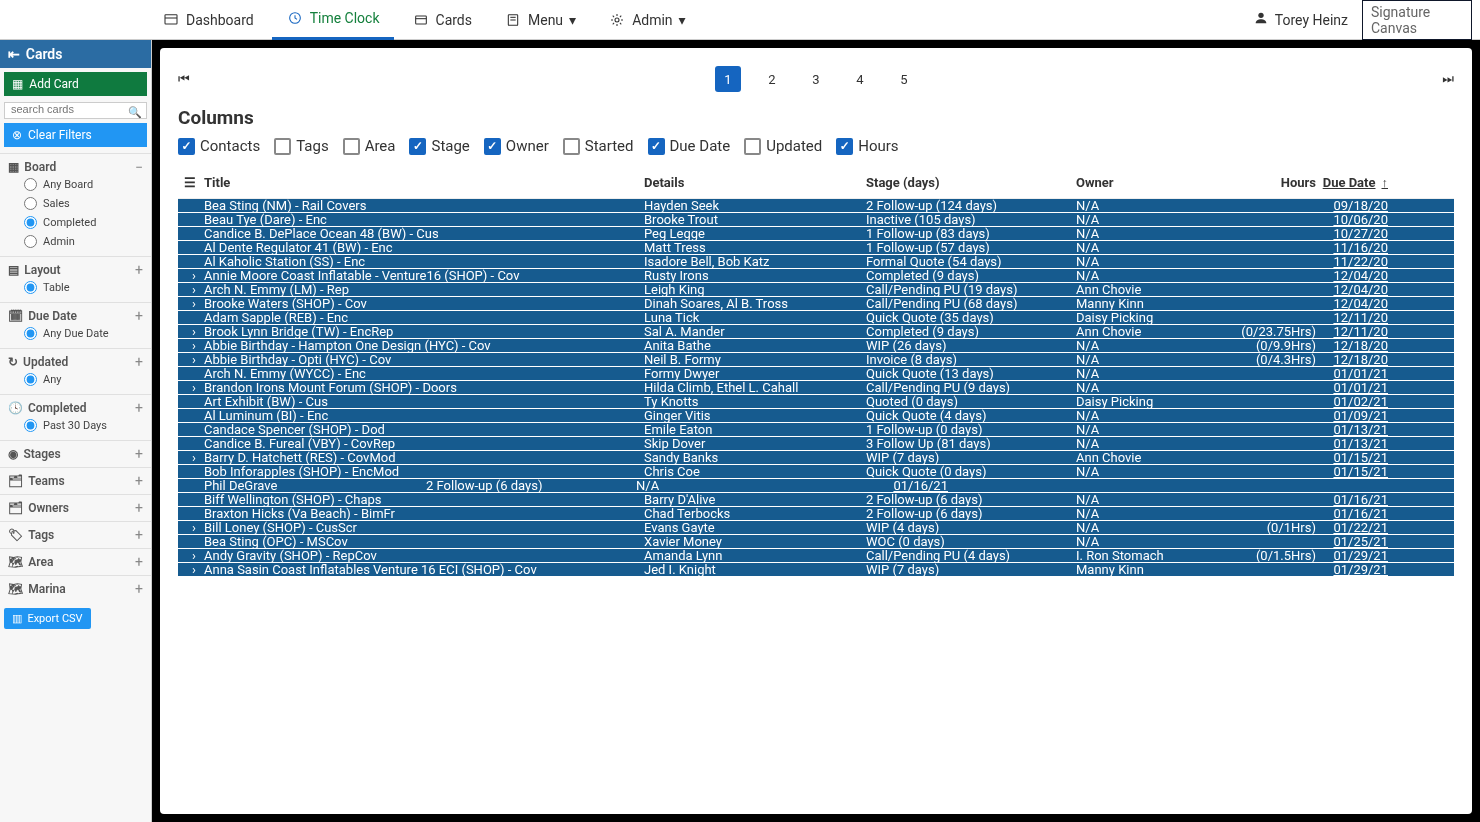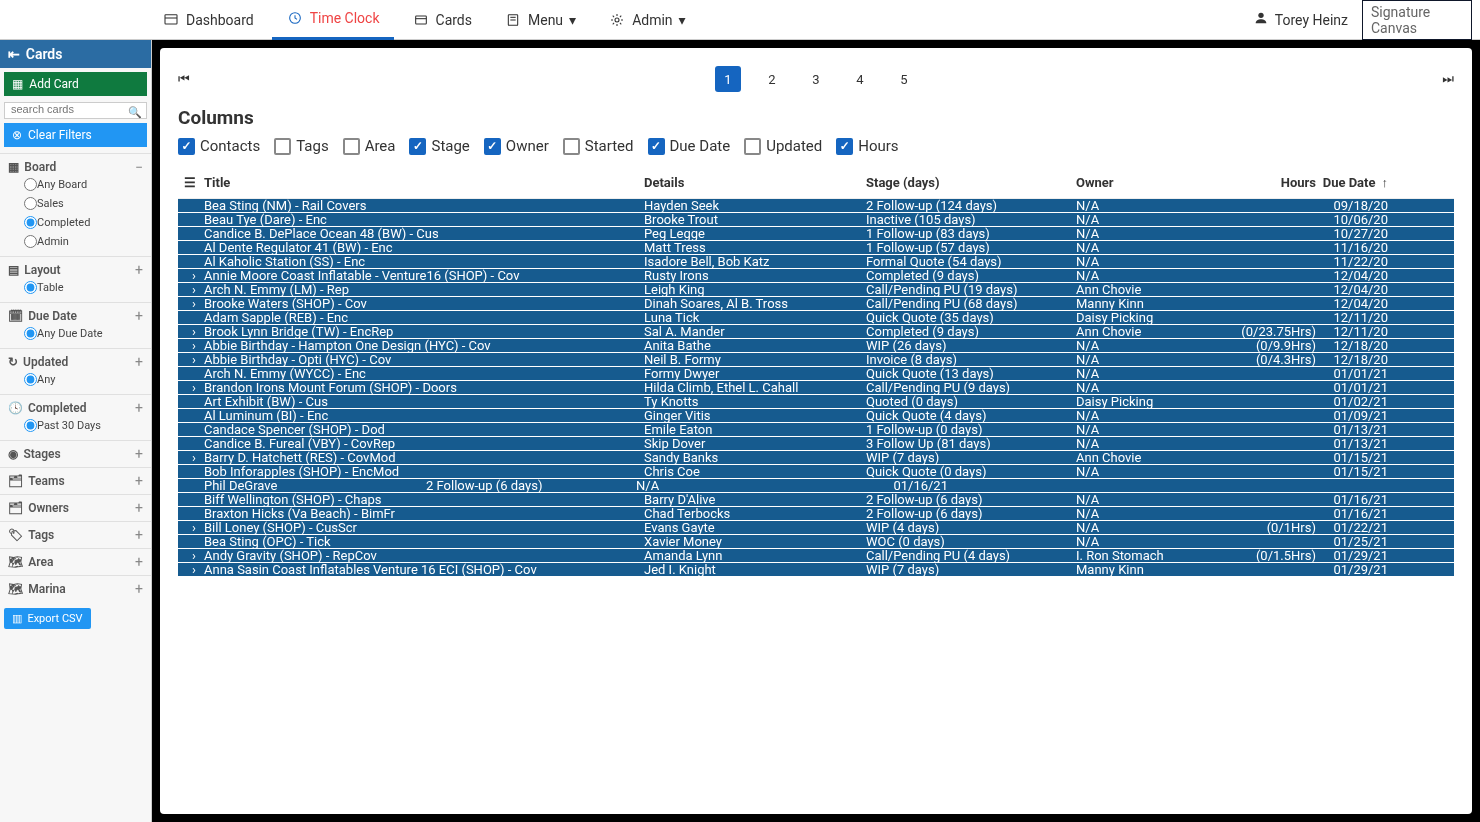--- a/index.html
+++ b/index.html
@@ -3,38 +3,38 @@
 <meta charset="utf-8">
 <style>
 * { box-sizing: border-box; margin: 0; padding: 0; }
 body { font-family: -apple-system, BlinkMacSystemFont, "Segoe UI", Roboto, Arial, sans-serif; font-size: 13px; color: #333; background: #fff; }
 .topbar { display: flex; align-items: center; height: 40px; border-bottom: 1px solid #ccc; padding: 0 8px; gap: 4px; }
 .logo { font-weight: 900; font-style: italic; font-size: 22px; letter-spacing: -0.5px; line-height: 1; }
 .logo .y { color: #f0a500; }
 .tagline { font-size: 9px; font-style: italic; margin-top: -2px; }
 .logo-wrap { display: flex; flex-direction: column; margin-right: 20px; gap: 47px; }
 .nav-item { display: flex; align-items: center; gap: 6px; padding: 0 14px; height: 40px; cursor: pointer; font-size: 14px; }
-.nav-item.active { color: #ef4444; border-bottom: 3px solid #1565c0; }
+.nav-item.active { color: #15803d; border-bottom: 3px solid #1565c0; }
 .nav-icon { width: 18px; height: 18px; display:inline-flex; align-items:center; justify-content:center; }
 .spacer { flex: 1; }
 .user-box { display: flex; align-items: center; gap: 6px; font-size: 14px; margin-right: 10px; }
 .sig-canvas { border: 1px solid #0f172a; font-size: 14px; padding: 3px 8px; color: #666; width: 110px; }
 .main { display: flex; height: calc(822px - 40px); background: #000; }
 .sidebar { width: 152px; background: #f7f7f7; border-right: 1px solid #ccc; display: flex; flex-direction: column; font-size: 12px; overflow-y: auto; flex-shrink:0; }
 .sb-header { background: #2b6ca3; color: #fff; padding: 6px 8px; font-weight: 600; display: flex; align-items: center; gap: 6px; font-size: 14px; }
 .sb-btn-green { background: #0f7a3f; color: #fff; padding: 5px 8px; margin: 4px; display: flex; align-items: center; gap: 6px; cursor: pointer; font-size: 12px; }
 .sb-search { margin: 2px 4px; position: relative; }
 .sb-search input { width: 100%; padding: 0 20px 3px 6px; font-size: 11px; border: 1px solid #ccc; color:#888; }
 .sb-search .mg { position: absolute; right: 5px; top: 4px; color: #aaa; font-size: 11px; }
 .sb-btn-blue { background: #2196f3; color: #fff; padding: 5px 8px; margin: 2px 4px 6px; display: flex; align-items: center; gap: 6px; cursor: pointer; font-size: 12px; }
 .sb-section { padding: 5px 8px; border-top: 1px solid #e0e0e0; }
 .sb-section-head { display: flex; align-items: center; justify-content: space-between; color: #555; font-weight: 600; cursor: pointer; font-size: 12px; }
 .sb-section-head .lbl { display: flex; align-items: center; gap: 5px; }
 .sb-section-head .pm { color: #888; font-size: 14px; font-weight: normal; }
-.sb-radio { display: flex; align-items: center; padding: 3px 0 3px 16px; color: #444; font-size: 11px; cursor: pointer; }
+.sb-radio { display: flex; align-items: center; gap: 6px; padding: 3px 0 3px 16px; color: #444; font-size: 11px; cursor: pointer; }
 .sb-radio input { margin: 0; accent-color: #2196f3; }
 .sb-export { background: #2196f3; color: #fff; padding: 4px 8px; margin: 6px 4px; display: inline-flex; align-items: center; gap: 5px; cursor: pointer; font-size: 11px; border-radius: 2px; }
 .content { flex: 1; background: #000; padding: 8px; overflow: hidden; }
 .card-panel { background: #fff; height: 100%; padding: 10px 18px; overflow-y: auto; border-radius: 4px; }
 .pager-row { display: flex; align-items: center; justify-content: space-between; padding: 8px 0 14px; }
 .pager-center { display: flex; gap: 18px; align-items: center; }
 .page-btn { width: 26px; height: 26px; display: flex; align-items: center; justify-content: center; cursor: pointer; border-radius: 3px; color: #333; font-size: 13px; }
 .page-btn.current { background: #1565c0; color: #fff; }
 .pager-nav { color: #333; cursor: pointer; font-size: 13px; }
 .columns-head { font-weight: 700; margin-bottom: 8px; font-size: 19px; }
@@ -43,21 +43,21 @@
 .chk-box { width: 17px; height: 17px; border: 2px solid #888; border-radius: 2px; display: flex; align-items: center; justify-content: center; }
 .chk-box.on { background: #1565c0; border-color: #1565c0; color: #fff; }
 .chk-box.on::after { content: "✓"; font-size: 12px; font-weight: bold; }
 .tbl-head { display: flex; align-items: center; padding: 8px 6px; font-weight: 700; font-size: 13px; border-bottom: 1px solid #eee; }
 .col-exp { width: 20px; }
 .col-title { flex: 0 0 440px; }
 .col-details { flex: 0 0 222px; }
 .col-stage { flex: 0 0 210px; }
 .col-owner { flex: 0 0 150px; }
 .col-hours { flex: 0 0 90px; text-align: right; }
-.col-due { flex: 0 0 78px; text-align: right; padding-right: 6px; }
+.col-due { flex: 0 0 78px; text-align: right; padding-right: 6px; text-decoration: underline; }
 .sort-arrow { margin-left: 6px; }
 .tbl-body { }
 .row { display: flex; align-items: center; background: #165b8f; color: #fff; font-size: 13px; padding: 3px 6px; border-bottom: 1px solid #fff; height: 14px; }
 .row .expander { width: 20px; color: #fff; display: flex; align-items:center; justify-content:center; cursor:pointer; }
 .row .cell { overflow: hidden; white-space: nowrap; text-overflow: ellipsis; }
 .ico { width:16px; height:16px; stroke:#333; stroke-width:1.6; fill:none; }
 </style>
 </head>
 <body>
 
@@ -573,21 +573,21 @@
             <div class="expander">›</div>
             <div class="cell col-title">Bill Loney (SHOP) - CusScr</div>
             <div class="cell col-details">Evans Gayte</div>
             <div class="cell col-stage">WIP (4 days)</div>
             <div class="cell col-owner">N/A</div>
             <div class="cell col-hours">(0/1Hrs)</div>
             <div class="cell col-due">01/22/21</div>
           </div>
           <div class="row">
             <div class="expander"></div>
-            <div class="cell col-title">Bea Sting (OPC) - Tick</div>
+            <div class="cell col-title">Bea Sting (OPC) - MSCov</div>
             <div class="cell col-details">Xavier Money</div>
             <div class="cell col-stage">WOC (0 days)</div>
             <div class="cell col-owner">N/A</div>
             <div class="cell col-hours"></div>
             <div class="cell col-due">01/25/21</div>
           </div>
           <div class="row">
             <div class="expander">›</div>
             <div class="cell col-title">Andy Gravity (SHOP) - RepCov</div>
             <div class="cell col-details">Amanda Lynn</div>

